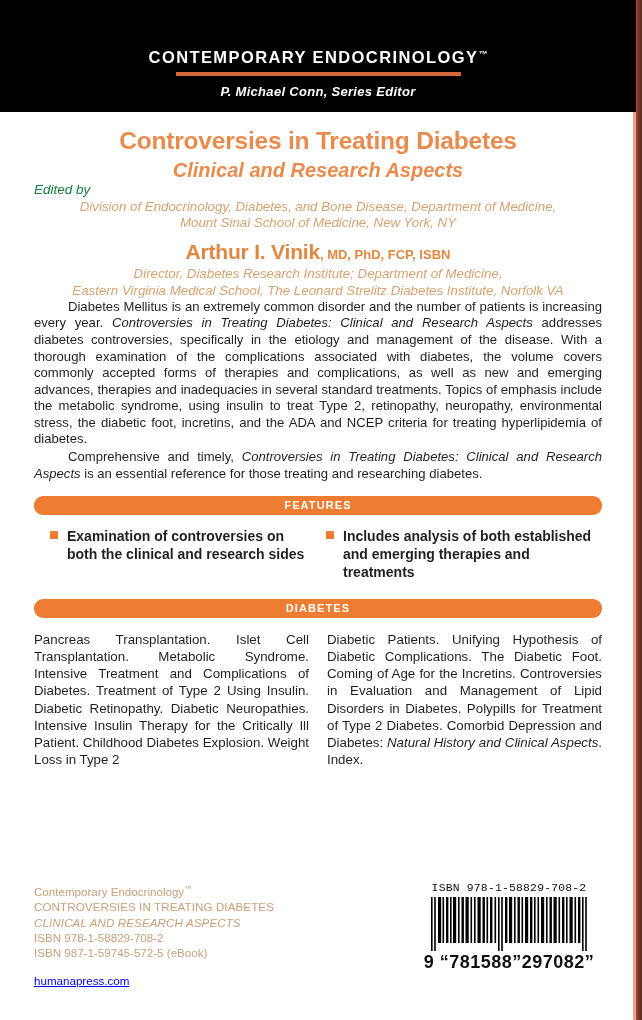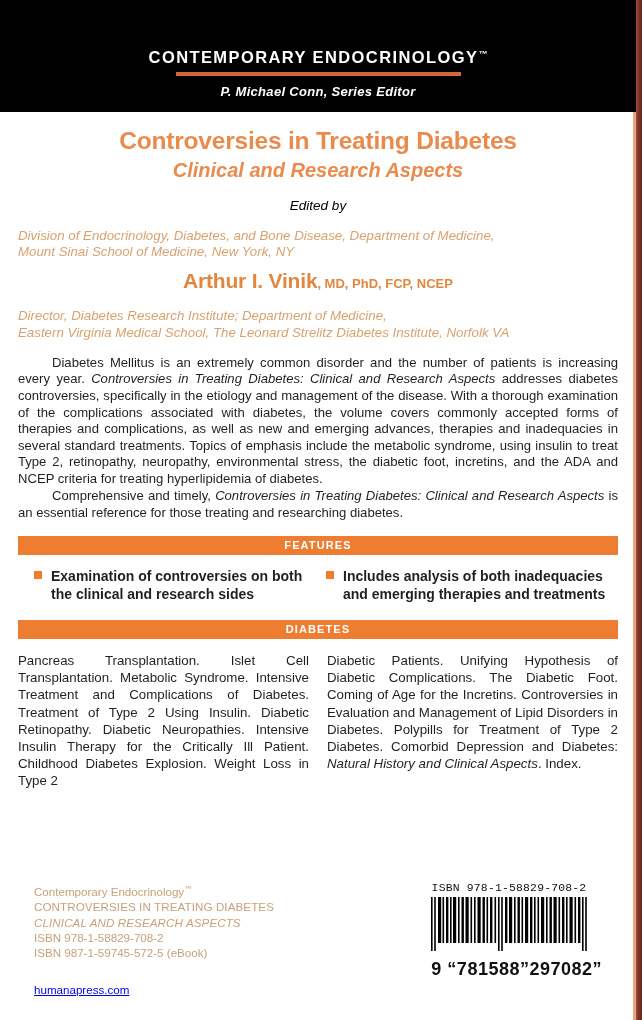--- a/index.html
+++ b/index.html
@@ -59,89 +59,91 @@
     margin-top:8px;
     letter-spacing:.3px;
   }
 
   
   #content {
     position:absolute;
     top:112px; left:0;
     width:636px; height:908px;
     background:#ffffff;
-    padding:0 18px;
+    padding:0 34px;
   }
 
   .book-title {
     text-align:center;
     color:#ea8b4e;
     font-weight:bold;
     font-size:24.5px;
     letter-spacing:-0.2px;
     margin-top:15px;
   }
   .book-subtitle {
     text-align:center;
     color:#ea8b4e;
     font-weight:bold;
     font-style:italic;
     font-size:20px;
     margin-top:4px;
   }
   .edited-by {
-    text-align:center;
-    color:#000000;
+    text-align:left;
+    color:#15803d;
     font-style:italic;
     font-size:13.5px;
-    margin-top:16px;
+    margin-top:0;
   }
   .editor-name {
     text-align:center;
     color:#e2873f;
     font-weight:bold;
     font-size:21px;
     margin-top:3px;
     letter-spacing:-0.2px;
   }
   .editor-name .degrees {
     font-size:13px;
     letter-spacing:0;
   }
   .editor-affil {
+    text-align:center;
     color:#d8a270;
     font-style:italic;
     font-size:13.3px;
     line-height:1.22;
-    margin-top:15px;
+    margin-top:2px;
   }
   .editor-block-2 { margin-top:9px; }
 
   
   .description {
     color:#231f20;
     font-size:13.1px;
     line-height:1.265;
     text-align:justify;
-    margin-top:14px;
+    margin-top:0;
   }
   .description p { text-indent:34px; }
   .description p + p { margin-top:1px; }
   .description i { font-style:italic; }
 
   
   .section-bar {
     background:#ee7d32;
     color:#ffffff;
     font-weight:bold;
     font-size:11px;
     letter-spacing:1.1px;
     text-align:center;
     padding:4px 0 4px 0;
     line-height:1;
+    border-radius:9px;
   }
   #features-bar { margin-top:14px; }
   #contents-bar { margin-top:17px; }
 
   
   #features-list {
     display:flex;
     margin-top:12px;
     padding-left:16px;
   }
@@ -187,21 +189,21 @@
   }
   #imprint {
     color:#c9a079;
     font-size:11.6px;
     line-height:1.32;
     padding-top:2px;
   }
   #imprint .tm { font-size:7.5px; vertical-align:super; }
   #imprint .caps { letter-spacing:.1px; }
   #imprint .ital { font-style:italic; }
-  #imprint .url { margin-top:22px; display:block; }
+  #imprint .url { margin-top:13px; display:block; }
 
   
   #barcode-block {
     width:186px;
     text-align:center;
     padding-top:0px;
   }
   #barcode-isbn {
     font-family:"Liberation Mono", monospace;
     font-size:11.4px;
@@ -215,22 +217,21 @@
     width:160px;
     margin:0 auto;
     display:block;
   }
   #barcode-digits {
     font-family:"Liberation Sans", sans-serif;
     font-weight:bold;
     font-size:18px;
     color:#111111;
     letter-spacing:.5px;
-    margin-top:8px;
-    text-align:right;
+    margin-top:1px;
   }
 </style>
 </head>
 <body>
 
 <div id="page">
 
   <div id="masthead">
     <div id="series-title">
       <span>CONTEMPORARY ENDOCRINOLOGY</span><span class="tm">™</span>
@@ -248,42 +249,42 @@
 
     <div>
       <div class="editor-affil">
         <div>Division of Endocrinology, Diabetes, and Bone Disease, Department of Medicine,</div>
         <div>Mount Sinai School of Medicine, New York, NY</div>
       </div>
     </div>
 
     <div class="editor-block-2">
       <div class="editor-name">
-        <span>Arthur I. Vinik</span><span class="degrees">, MD, PhD, FCP, NCEP</span>
+        <span>Arthur I. Vinik</span><span class="degrees">, MD, PhD, FCP, ISBN</span>
       </div>
       <div class="editor-affil">
         <div>Director, Diabetes Research Institute; Department of Medicine,</div>
         <div>Eastern Virginia Medical School, The Leonard Strelitz Diabetes Institute, Norfolk VA</div>
       </div>
     </div>
 
     <div class="description">
       <p><span>Diabetes Mellitus is an extremely common disorder and the number of patients is increasing every year. </span><i>Controversies in Treating Diabetes: Clinical and Research Aspects</i><span> addresses diabetes controversies, specifically in the etiology and management of the disease. With a thorough examination of the complications associated with diabetes, the volume covers commonly accepted forms of therapies and complications, as well as new and emerging advances, therapies and inadequacies in several standard treatments. Topics of emphasis include the metabolic syndrome, using insulin to treat Type 2, retinopathy, neuropathy, environmental stress, the diabetic foot, incretins, and the ADA and NCEP criteria for treating hyperlipidemia of diabetes.</span></p>
       <p><span>Comprehensive and timely, </span><i>Controversies in Treating Diabetes: Clinical and Research Aspects</i><span> is an essential reference for those treating and researching diabetes.</span></p>
     </div>
 
     <div id="features-bar" class="section-bar">FEATURES</div>
     <div id="features-list">
       <div class="feature-col">
         <span class="feat-bullet"></span>
         <span class="feat-text">Examination of controversies on both the clinical and research sides</span>
       </div>
       <div class="feature-col">
         <span class="feat-bullet"></span>
-        <span class="feat-text">Includes analysis of both inadequacies and emerging therapies and treatments</span>
+        <span class="feat-text">Includes analysis of both established and emerging therapies and treatments</span>
       </div>
     </div>
 
     <div id="contents-bar" class="section-bar">DIABETES</div>
     <div id="contents-cols">
       <div class="contents-col">Pancreas Transplantation. Islet Cell Transplantation. Metabolic Syndrome. Intensive Treatment and Complications of Diabetes. Treatment of Type 2 Using Insulin. Diabetic Retinopathy. Diabetic Neuropathies. Intensive Insulin Therapy for the Critically Ill Patient. Childhood Diabetes Explosion. Weight Loss in Type 2</div>
       <div class="contents-col"><span>Diabetic Patients. Unifying Hypothesis of Diabetic Complications. The Diabetic Foot. Coming of Age for the Incretins. Controversies in Evaluation and Management of Lipid Disorders in Diabetes. Polypills for Treatment of Type 2 Diabetes. Comorbid Depression and Diabetes: </span><i>Natural History and Clinical Aspects</i><span>. Index.</span></div>
     </div>
 
     <div id="footer">

